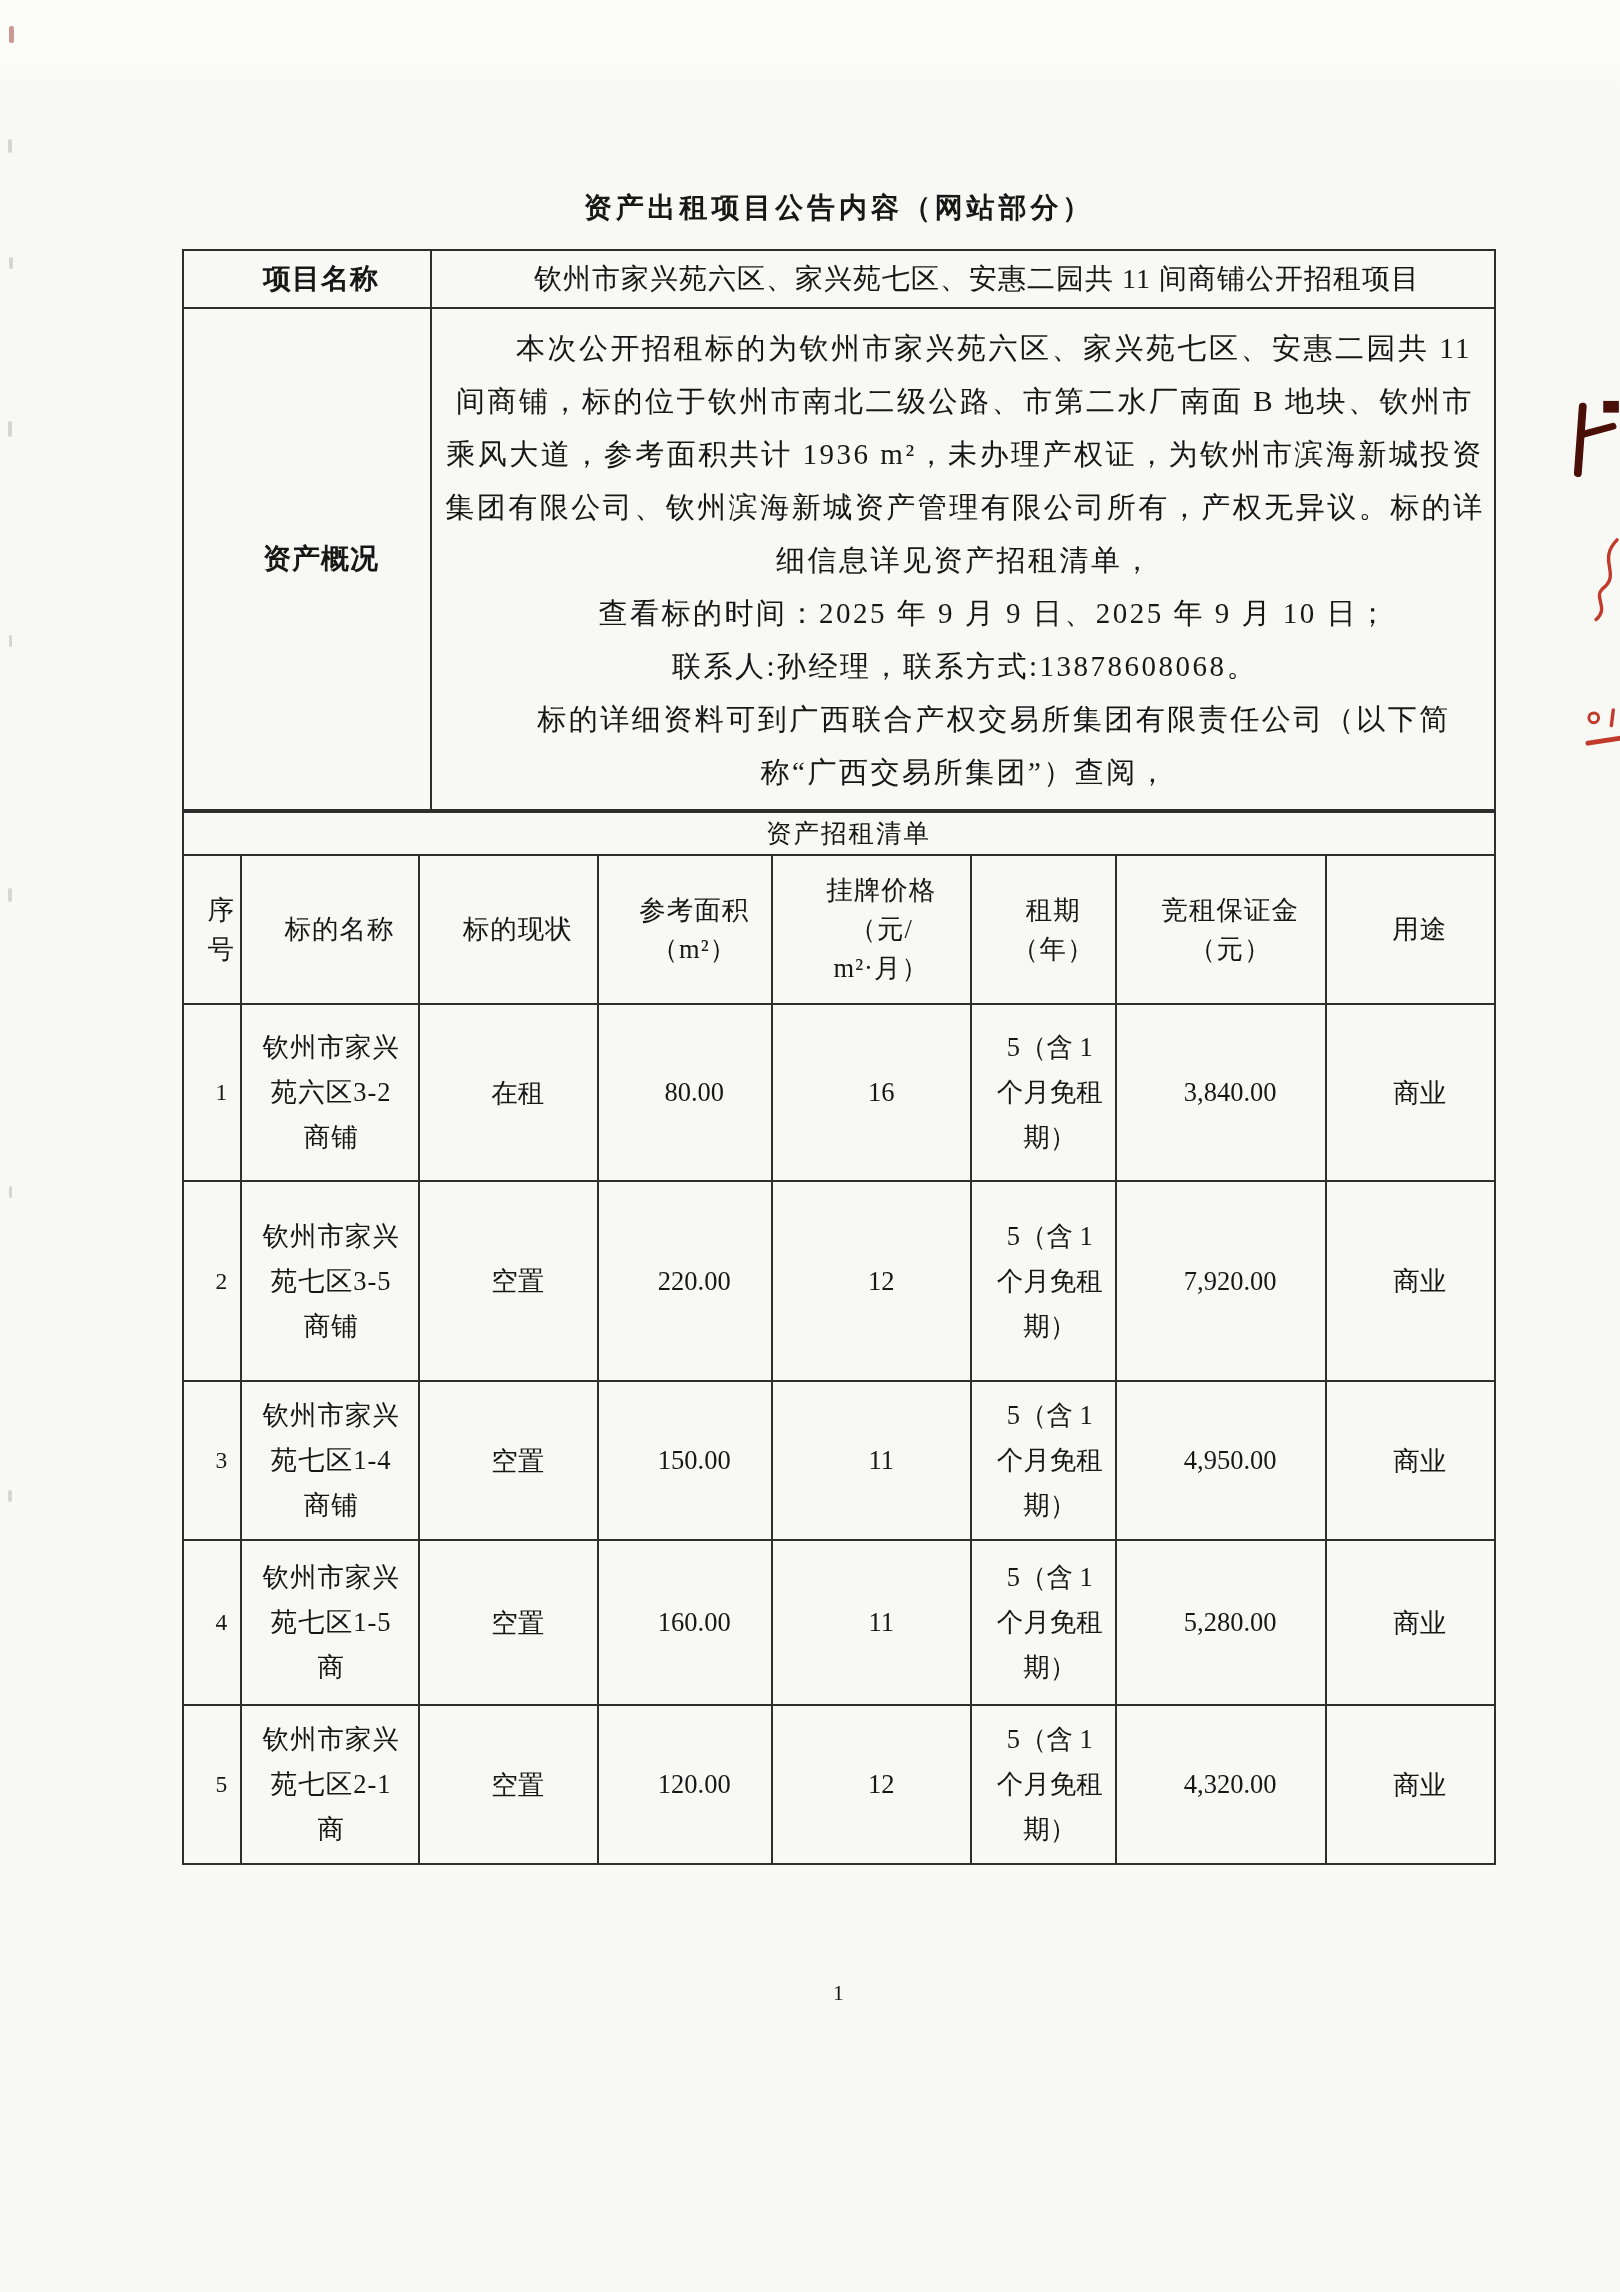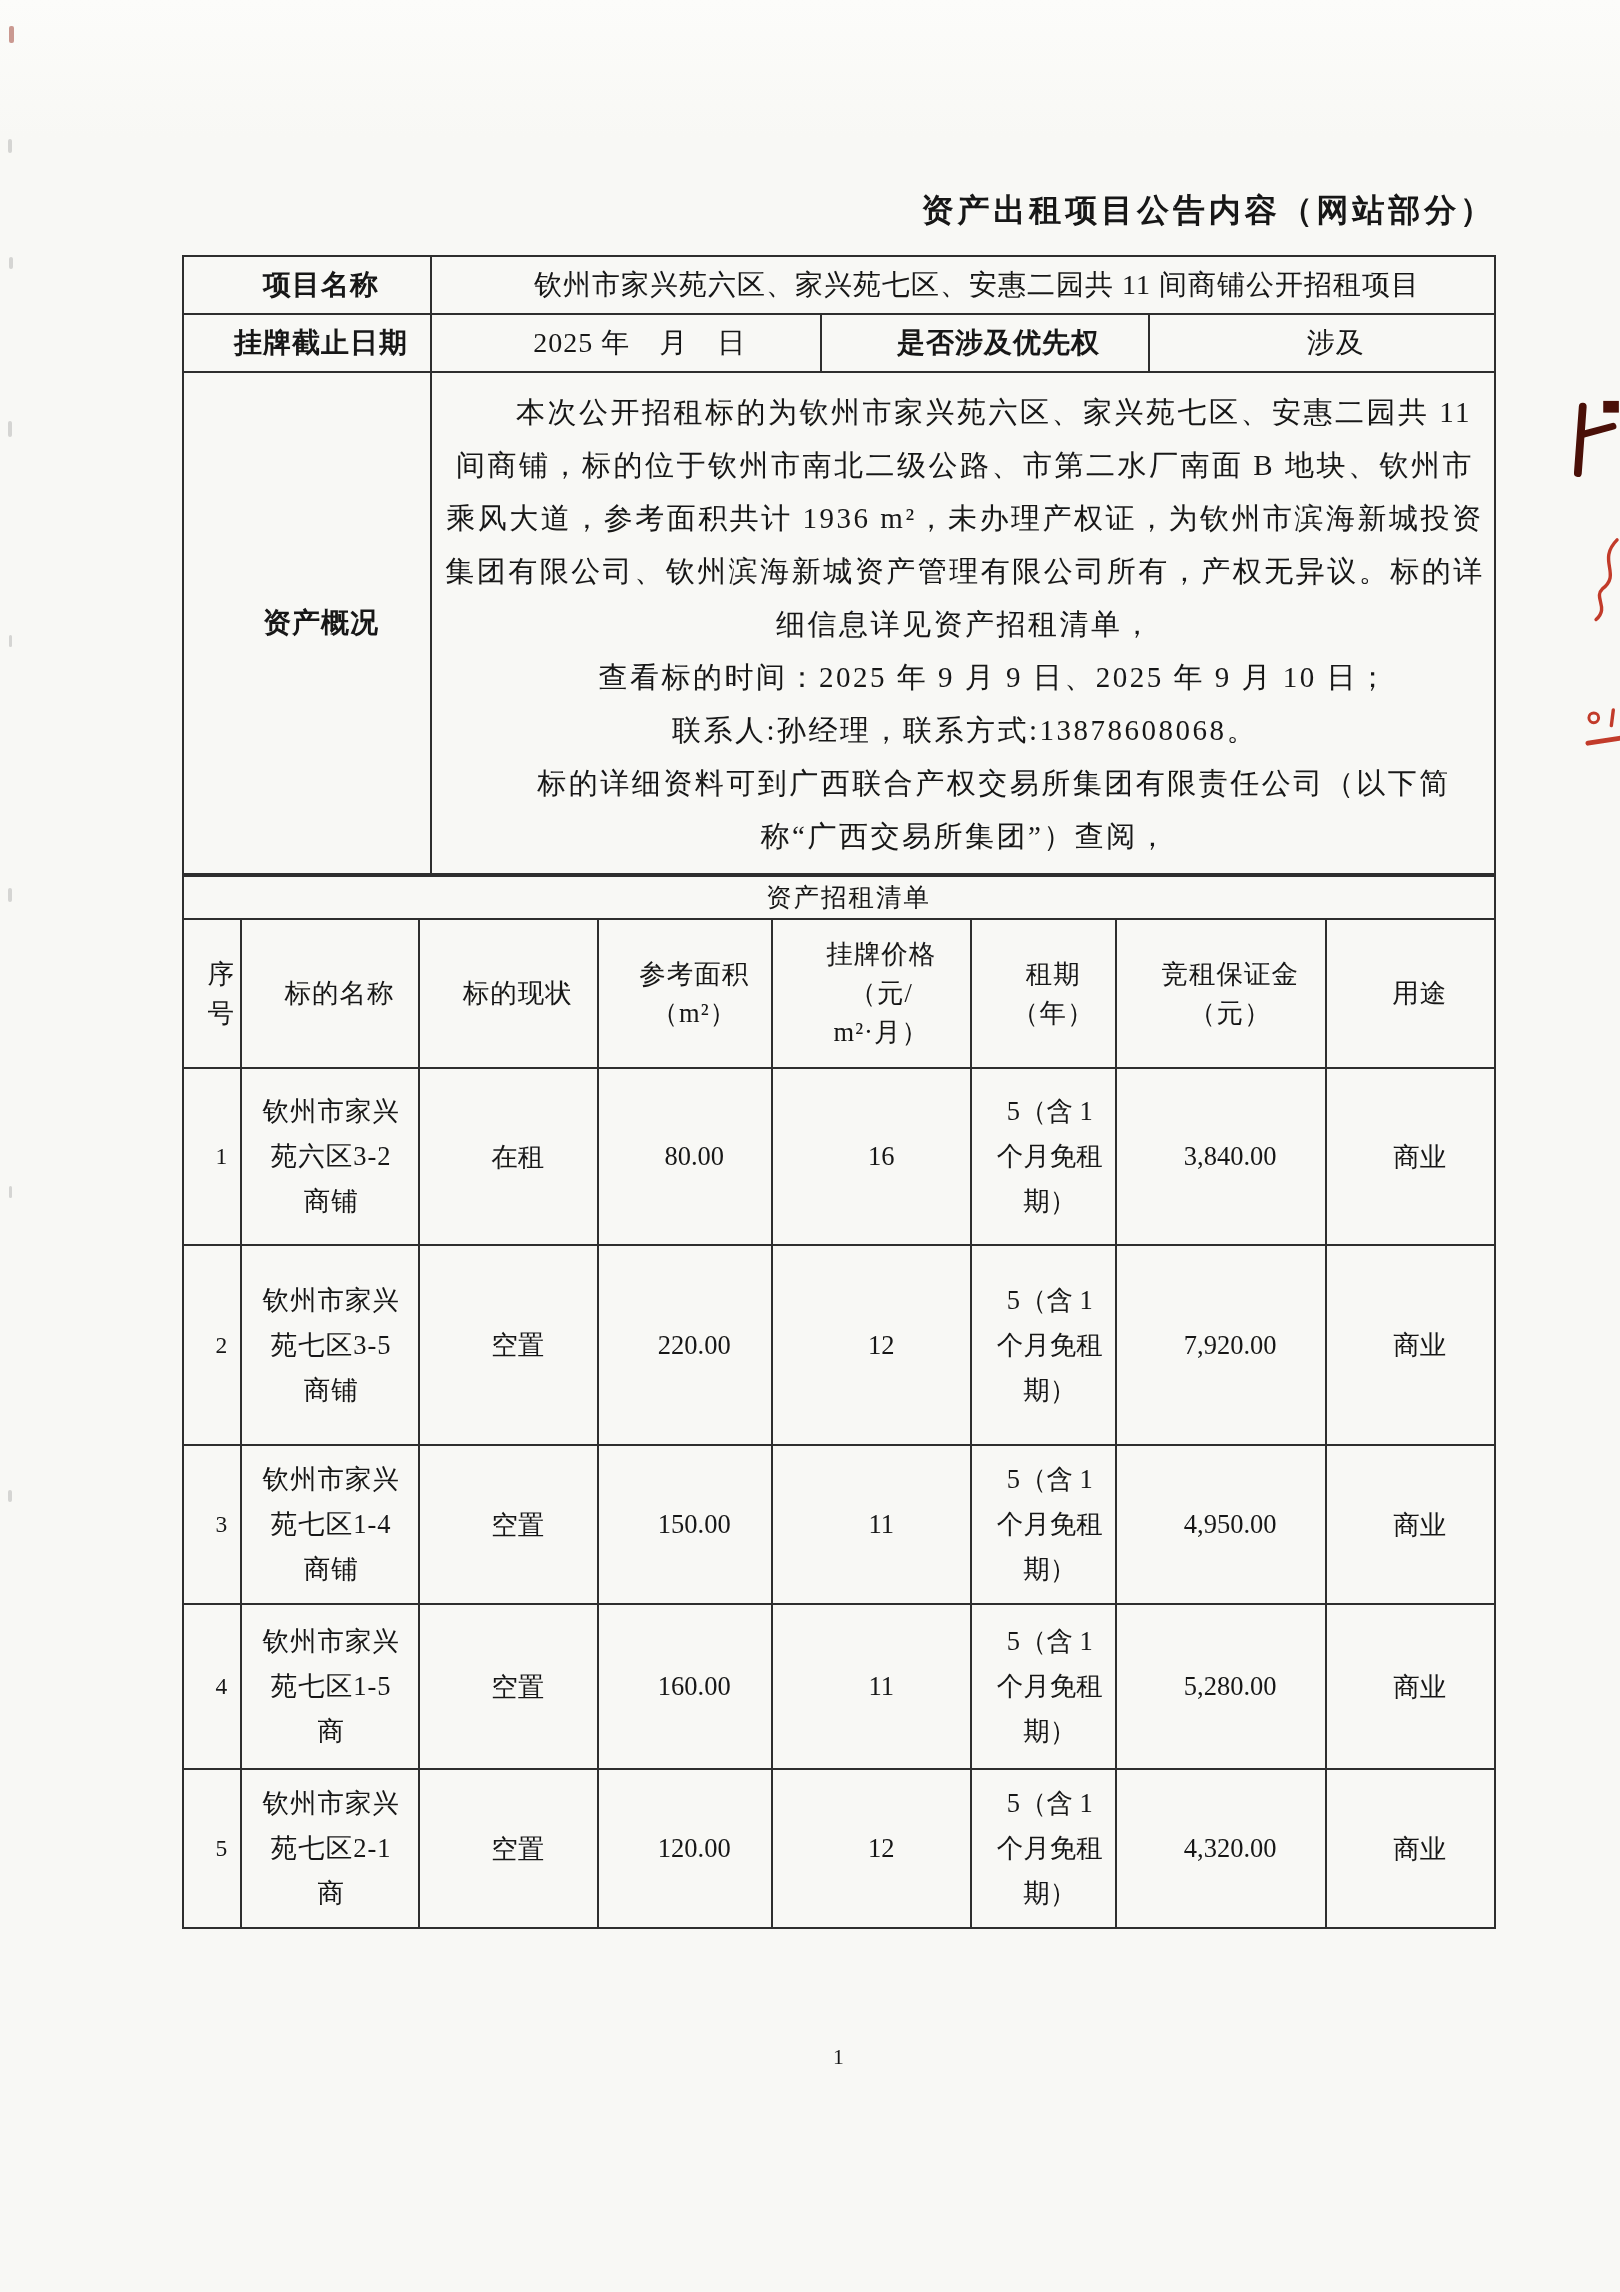--- a/index.html
+++ b/index.html
@@ -7,22 +7,22 @@
     position:relative;
     width:1620px; height:2293px;
     background:linear-gradient(180deg,#fcfcfa 0px,#f8f8f5 137px,#f8f8f5 100%);
     overflow:hidden;
     font-family:"Liberation Serif","DejaVu Serif",serif;
     color:#171717;
   }
   .content { width:1314px; margin-left:182px; }
   .doc-title {
     margin:189px 0 0 0;
-    text-align:right;
-    font-size:32px; font-weight:700; letter-spacing:3.9px;
+    text-align:center;
+    font-size:28px; font-weight:700; letter-spacing:3.9px;
     font-family:Liberation Sans, sans-serif;
   }
   table { border-collapse:collapse; width:100%; table-layout:fixed; }
   td,th { border:2px solid #2e2e2e; overflow:hidden; }
 
   
   .info-table { margin-top:21.6px; }
   .info-table td {
     height:54px; text-align:center; vertical-align:middle;
     font-size:28px; letter-spacing:1px;padding-left:29px;
@@ -91,26 +91,20 @@
       <colgroup>
         <col style="width:18.9%">
           <col style="width:29.7%">
           <col style="width:25.0%">
           <col style="width:26.4%">
       </colgroup>
       <tbody>
         <tr>
           <td class="lbl">项目名称</td>
           <td colspan="3">钦州市家兴苑六区、家兴苑七区、安惠二园共 11 间商铺公开招租项目</td>
-        </tr>
-        <tr>
-          <td class="lbl">挂牌截止日期</td>
-          <td>2025 年　月　日</td>
-          <td class="lbl">是否涉及优先权</td>
-          <td>涉及</td>
         </tr>
         <tr>
           <td class="lbl">资产概况</td>
           <td colspan="3" class="overview-cell">
             <p class="indent">本次公开招租标的为钦州市家兴苑六区、家兴苑七区、安惠二园共 11 间商铺，标的位于钦州市南北二级公路、市第二水厂南面 B 地块、钦州市乘风大道，参考面积共计 1936 m²，未办理产权证，为钦州市滨海新城投资集团有限公司、钦州滨海新城资产管理有限公司所有，产权无异议。标的详细信息详见资产招租清单，</p>
             <p class="indent">查看标的时间：2025 年 9 月 9 日、2025 年 9 月 10 日；</p>
             <p>联系人:孙经理，联系方式:13878608068。</p>
             <p class="indent">标的详细资料可到广西联合产权交易所集团有限责任公司（以下简称“广西交易所集团”）查阅，</p>
           </td>
         </tr>

